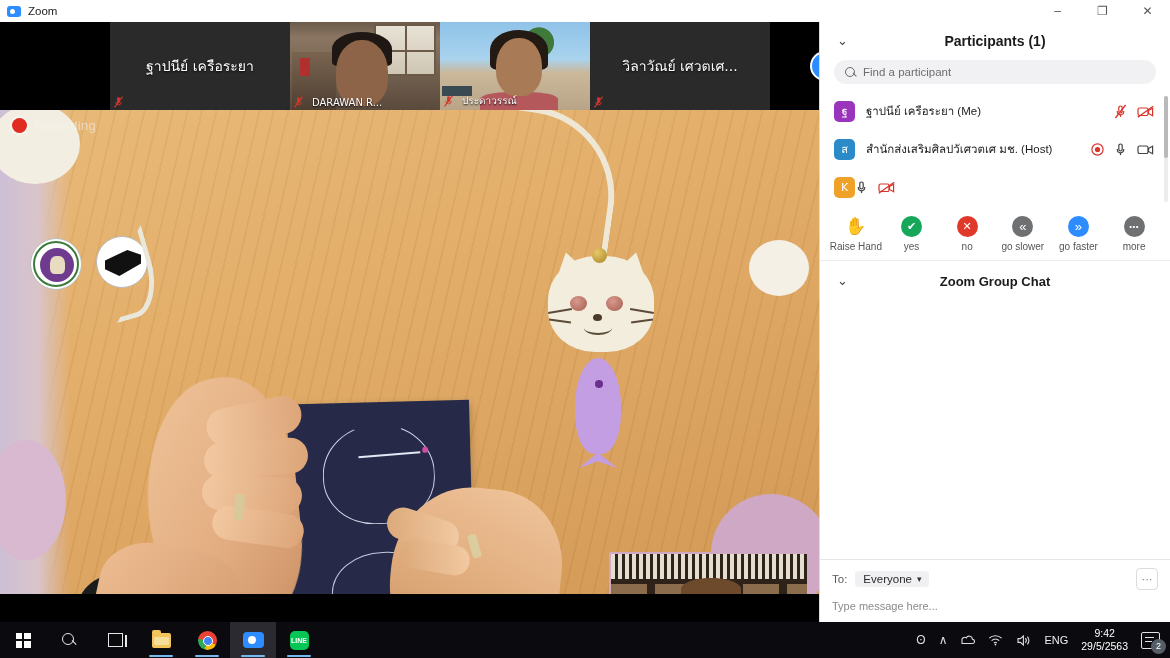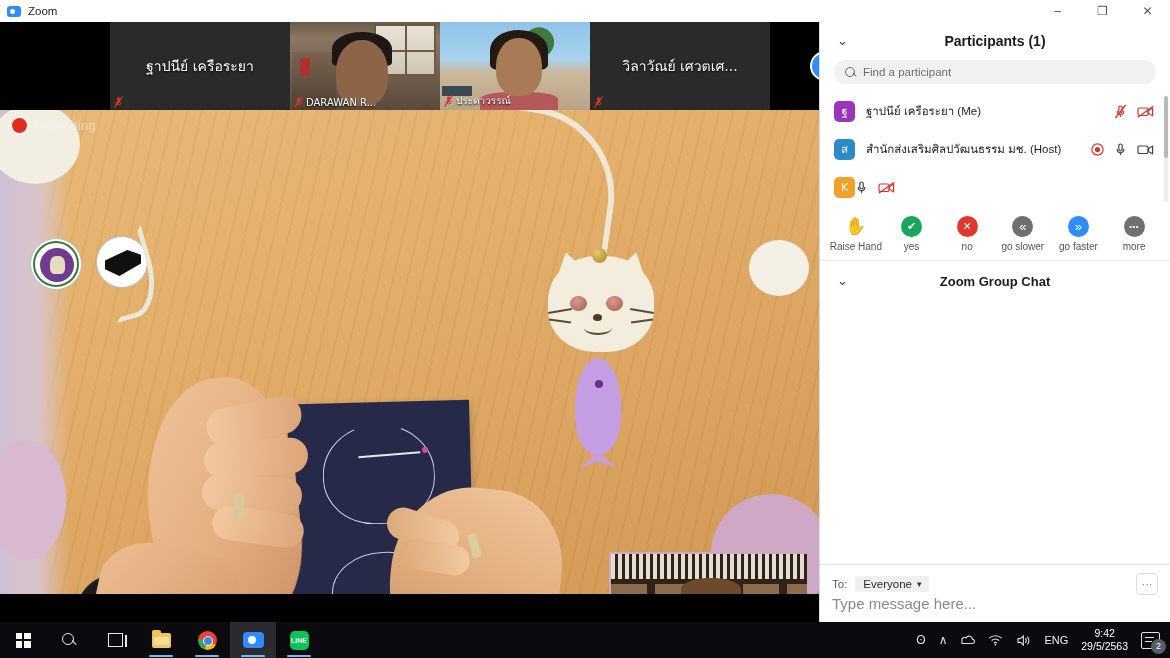--- a/index.html
+++ b/index.html
@@ -44,21 +44,21 @@
   .thumb { position:relative; height:88px; flex:none; overflow:hidden; background:#1a1a1a; }
   .thumb.name-only { width:180px; background:#2a2a2a; display:flex;
      align-items:center; justify-content:center; }
   .thumb.video { width:150px; }
   .thumb-name-big {
     color:#fff; font-size:14px; text-align:center; padding:0 4px;
     font-family:"DejaVu Sans", sans-serif;
     text-shadow:0 1px 2px #000;
   }
   .thumb-label {
-    position:absolute; left:4px; bottom:2px; display:flex; align-items:center; gap:3px;
+    position:absolute; left:4px; bottom:2px; display:flex; align-items:center; gap:9px;
     max-width:144px;
   }
   .thumb-label .nm {
     color:#fff; font-size:10px; white-space:nowrap; overflow:hidden;
     text-overflow:ellipsis; text-shadow:0 1px 2px #000;
     font-family:"DejaVu Sans", sans-serif;
   }
   .mutemic { width:9px; height:12px; flex:none; }
 
   
@@ -441,21 +441,21 @@
   .to-lb { font-size:11.5px; color:#5a5a5a; }
   .to-pill {
     background:#f0f0f3; border-radius:4px; padding:2px 8px;
     font-size:11.5px; color:#2a2a2a; display:flex; align-items:center; gap:5px;
   }
   .to-caret { font-size:9px; color:#333; }
   .more-sq {
     margin-left:auto; width:22px; height:22px; border:1px solid #dcdcdc; border-radius:4px;
     display:flex; align-items:center; justify-content:center; color:#777; font-size:11px;
   }
-  .msg-ph { margin-top:0; font-size:15px; color:#8a8a8a; }
+  .msg-ph { margin-top:10px; font-size:11px; color:#8a8a8a; }
 
   
   .taskbar {
     position:absolute; left:0; top:622px; width:1170px; height:36px;
     background:#0b0b0f; display:flex; align-items:center;
   }
   .tk { width:46px; height:36px; display:flex; align-items:center; justify-content:center;
     position:relative; }
   .tk.active { background:#2a2a30; }
   .tk.active:after, .tk.run:after {
@@ -694,21 +694,21 @@
           <svg width="17" height="13" viewBox="0 0 17 13">
             <rect x="1" y="3" width="10" height="7.5" rx="1.6" fill="none" stroke="#d9342b" stroke-width="1.2"></rect>
             <path d="M11.5 5.6L15.6 3.3v7.4l-4.1-2.3z" fill="none" stroke="#d9342b" stroke-width="1.2"></path>
             <path d="M0.8 12.2L16.2 1.2" stroke="#d9342b" stroke-width="1.3"></path>
           </svg>
         </div>
       </div>
 
       <div class="prow">
         <div class="avatar" style="background:#2a8bc8">ส</div>
-        <div class="pname">สำนักส่งเสริมศิลปวัฒนธรรม มช. (Host)</div>
+        <div class="pname">สำนักส่งเสริมศิลปวัเศวตเศ มช. (Host)</div>
         <div class="picons">
           <svg width="13" height="13" viewBox="0 0 13 13">
             <circle cx="6.5" cy="6.5" r="5.6" fill="none" stroke="#d9342b" stroke-width="1.2"></circle>
             <circle cx="6.5" cy="6.5" r="2.6" fill="#d9342b"></circle>
           </svg>
           <svg width="13" height="15" viewBox="0 0 13 15">
             <path d="M6.5 2a1.7 1.7 0 0 1 1.7 1.7v3.6a1.7 1.7 0 0 1-3.4 0V3.7A1.7 1.7 0 0 1 6.5 2z" fill="none" stroke="#444" stroke-width="1.2"></path>
             <path d="M3.3 7v.6a3.2 3.2 0 0 0 6.4 0V7" stroke="#444" stroke-width="1.2" fill="none"></path>
             <path d="M6.5 10.8v2.3" stroke="#444" stroke-width="1.2"></path>
           </svg>

